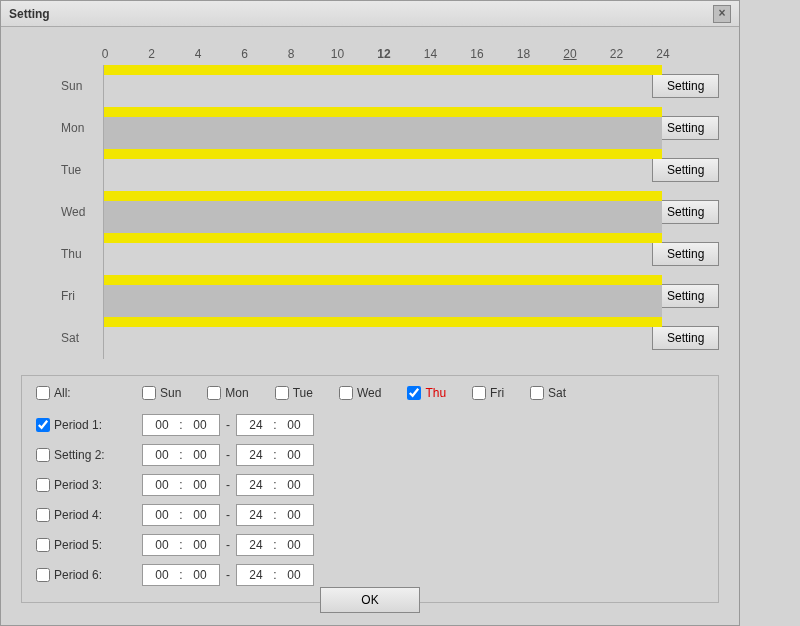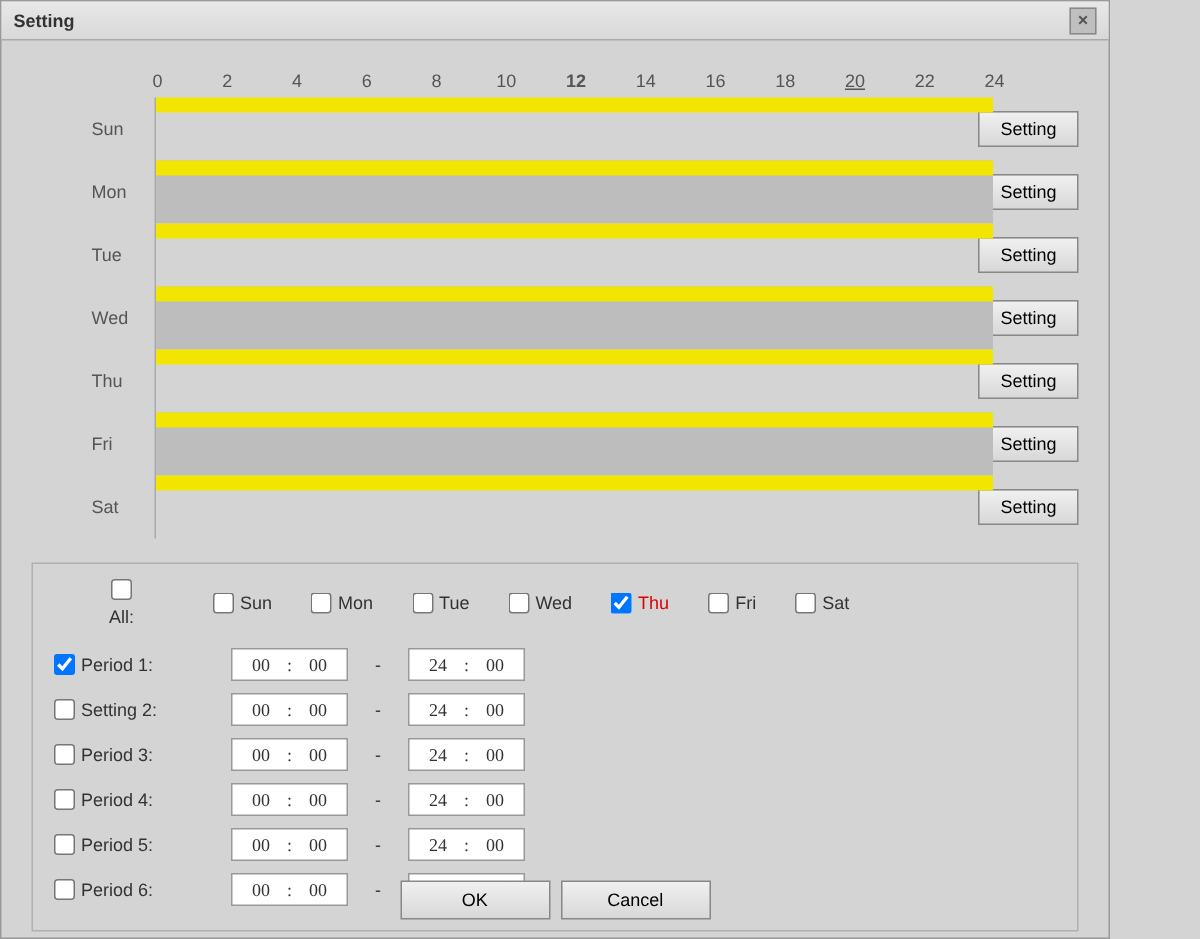--- a/index.html
+++ b/index.html
@@ -118,31 +118,29 @@
   align-items: center;
   gap: 4px;
   margin-right: 26px;
 }
 .chk input { width: 14px; height: 14px; }
 .chk .red { color: #d00; }
 .period-row {
   display: flex;
   align-items: center;
   height: 30px;
-  gap: 12px;
 }
 .period-row .chk { margin-right: 16px; width: 90px; }
 .time-box {
   display: inline-flex;
   align-items: center;
   border: 1px solid #999;
   background: #fff;
   height: 22px;
   padding: 0 4px;
-  font-family: Liberation Serif, serif;
 }
 .time-box .num {
   width: 30px;
   text-align: center;
 }
 .time-box .colon { width: 8px; text-align: center; }
 .dash { margin: 0 6px; }
 .footer {
   position: absolute;
   bottom: 12px;
@@ -152,21 +150,21 @@
   gap: 7px;
 }
 .footer button {
   width: 100px;
   height: 26px;
   background: linear-gradient(#f0f0f0,#d8d8d8);
   border: 1px solid #888;
   cursor: pointer;
   font-size: 12px;
 }
-.first-col-chk { width: 90px; margin-right: 16px; flex-direction: column; }
+.first-col-chk { width: 90px; margin-right: 16px; }
 </style>
 </head>
 <body>
 
 <div class="dialog">
   <div class="titlebar">
     <span class="title">Setting</span>
     <span class="close-btn">×</span>
   </div>
 
@@ -389,15 +387,14 @@
             <span class="num">24</span>
             <span class="colon">:</span>
             <span class="num">00</span>
           </span>
         </div>
       </div>
   </div>
 
   <div class="footer">
     <button>OK</button>
-    <button>Cancel</button>
   </div>
 </div>
 
 </body></html>

